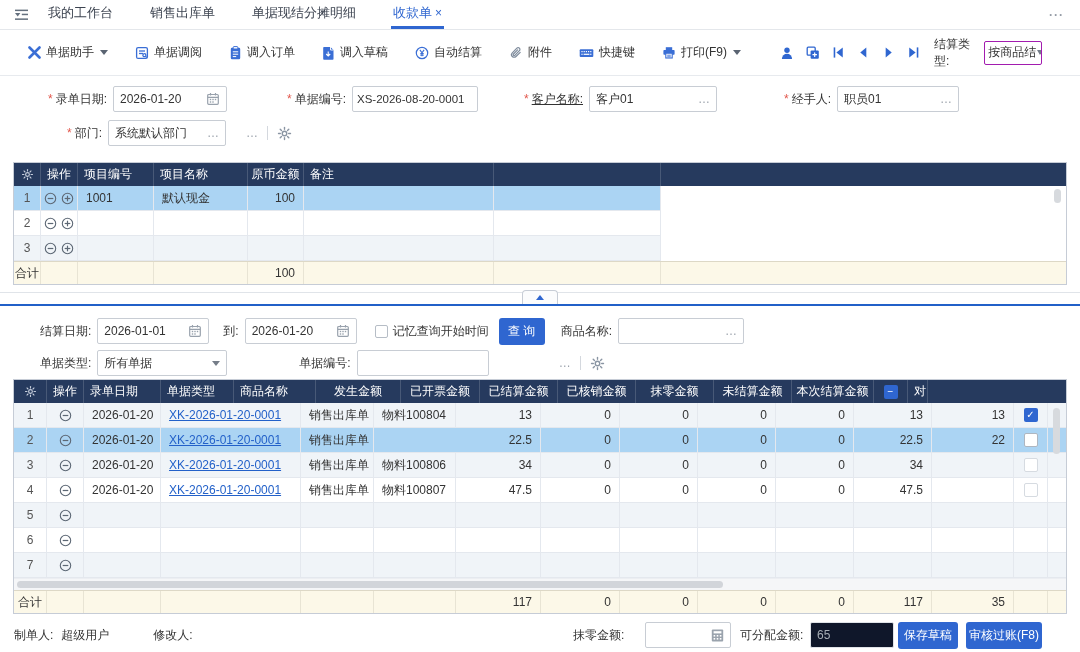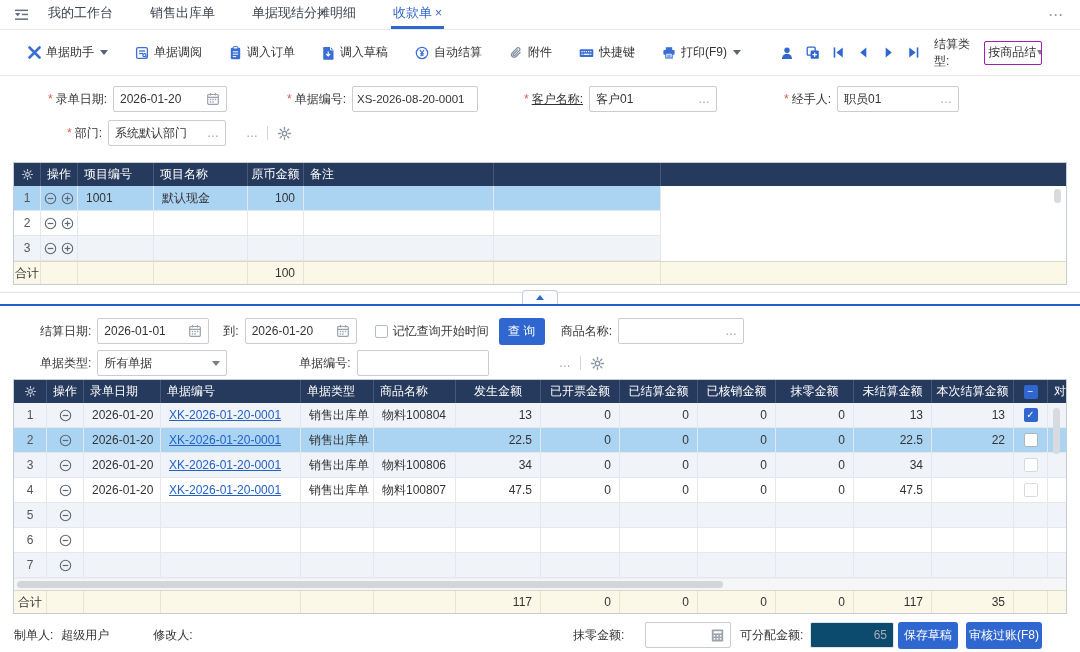--- a/index.html
+++ b/index.html
@@ -92,21 +92,21 @@
          justify-content:center; cursor:pointer; }
   .sel { cursor:pointer; justify-content:space-between; }
   .sel .caret { border-top-color:#757d88; margin-left:4px; }
 
   
   .statusbar { position:relative; height:42px; background:#fff; }
   .sb-left { position:absolute; left:14px; top:0; height:100%; display:flex; align-items:center; }
   .sb-item { margin-right:8px; }
   .sb-gap { margin-left:36px; }
   .sb-abs { position:absolute; top:8px; height:26px; display:flex; align-items:center; white-space:nowrap; }
-  .dis { background:#0c4a6e; border-color:#dfe3e8; color:#a6adb5;text-align:right; }
+  .dis { background:#0f172a; border-color:#dfe3e8; color:#a6adb5; }
   .calc-btn { display:flex; cursor:pointer; }
 </style>
 </head>
 <body>
 
 <div class="tabbar">
   <span class="menu-ic">
     <svg width="16" height="14" viewBox="0 0 16 14">
         <g fill="#64707e">
           <rect x="1" y="1.6" width="13" height="1.5"></rect>
@@ -528,21 +528,20 @@
             <line x1="4.3" y1="9.7" x2="3.2" y2="10.8"></line>
             <line x1="3.2" y1="7" x2="1.6" y2="7"></line>
             <line x1="4.3" y1="4.3" x2="3.2" y2="3.2"></line>
             <line x1="7" y1="3.2" x2="7" y2="1.6"></line>
             <line x1="9.7" y1="4.3" x2="10.8" y2="3.2"></line>
           </g>
         </svg>
       </div>
       <div class="th" style="width: 37px;">操作</div>
       <div class="th" style="width: 77px; justify-content: flex-start; padding-left: 6px;">录单日期</div>
-      <div class="th" style="width: 140px; justify-content: flex-start; padding-left: 6px;">单据编号</div>
       <div class="th" style="width: 73px; justify-content: flex-start; padding-left: 6px;">单据类型</div>
       <div class="th" style="width: 82px; justify-content: flex-start; padding-left: 6px;">商品名称</div>
       <div class="th" style="width: 85px;">发生金额</div>
       <div class="th" style="width: 79px;">已开票金额</div>
       <div class="th" style="width: 78px;">已结算金额</div>
       <div class="th" style="width: 78px;">已核销金额</div>
       <div class="th" style="width: 78px;">抹零金额</div>
       <div class="th" style="width: 78px;">未结算金额</div>
       <div class="th" style="width: 82px;">本次结算金额</div>
       <div class="th" style="width: 34px;">

